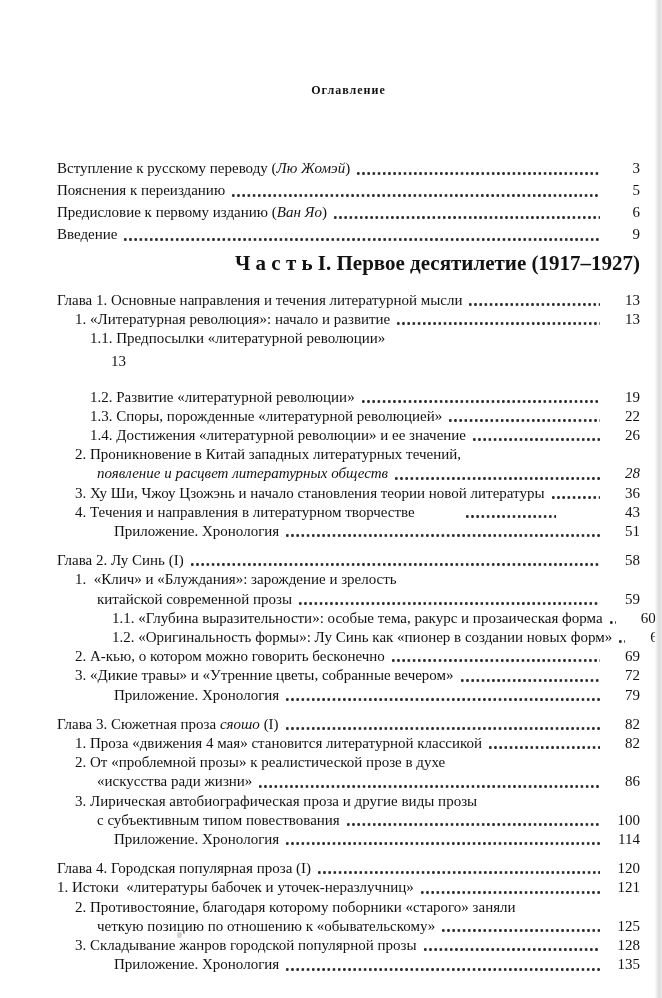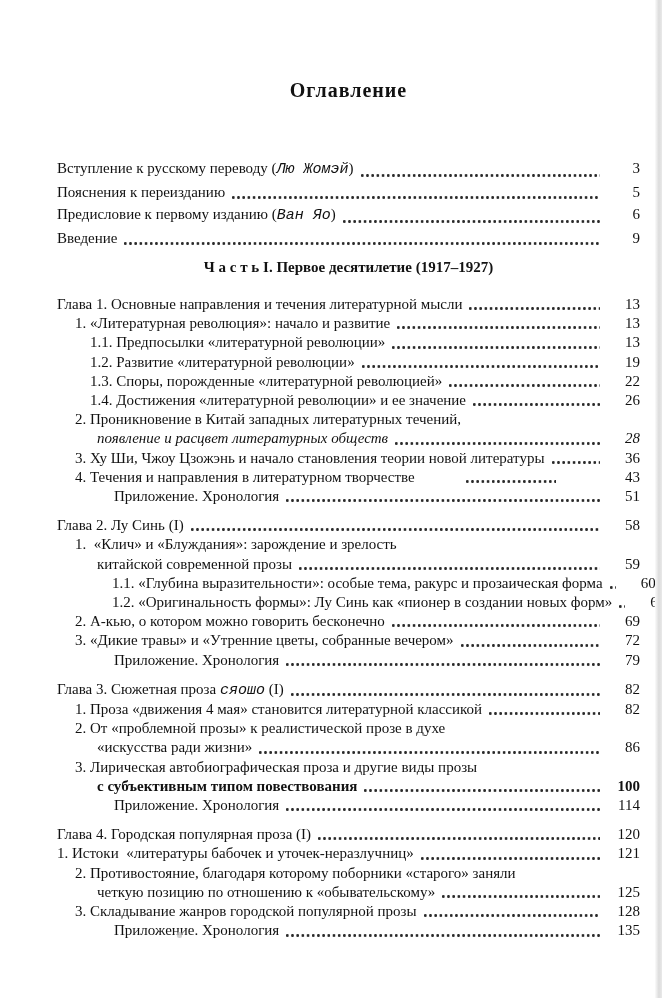--- a/index.html
+++ b/index.html
@@ -12,36 +12,36 @@
     position:absolute;top:0;right:0;width:7px;height:998px;
     background:linear-gradient(to right,#fbfbfb 0%,#dcdcdc 55%,#e9e9e9 100%);
   }
   .scan-artifact{
     position:absolute;left:177px;top:932px;width:5px;height:6px;
     background:#c4c4c4;border-radius:2px;opacity:.75;
   }
   .content{position:absolute;left:57px;top:0;width:583px;}
   .doc-title{
     margin-top:80px;text-align:center;font-weight:bold;
-    font-size:20px;line-height:20px;letter-spacing:1px;
+    font-size:12px;line-height:20px;letter-spacing:1px;
   }
   .front{margin-top:57px;}
   .front .toc-row{line-height:22px;}
   .part-heading{
-    margin-top:10px;text-align:center;font-weight:bold;
-    font-size:15px;line-height:17px;
+    margin-top:10px;text-align:right;font-weight:bold;
+    font-size:21px;line-height:17px;
   }
   .chapter-block{margin-top:10px;}
   .chapter-block:first-child{margin-top:19px;}
   .toc-row{
     display:flex;align-items:baseline;font-size:15px;
     line-height:19.2px;white-space:nowrap;
   }
   .b{font-weight:normal;}
-  .i{font-style:italic;font-family:Liberation Mono, monospace;}
+  .i{font-style:italic;}
   .small .entry-text{font-size:15px;}
   .entry-text{flex:0 1 auto;}
   .leader{
     flex:1 1 0;min-width:6px;align-self:flex-end;height:5px;
     margin:0 4px 3px 7px;
     background-image:radial-gradient(circle at 1.3px 2.5px,#2a2a2a 1.15px,transparent 1.7px);
     background-size:5.2px 5px;background-repeat:repeat-x;
   }
   .leader.hidden{visibility:hidden;}
   .page-num{flex:0 0 36px;width:36px;text-align:right;font-size:15px;}
@@ -79,21 +79,21 @@
         <div class="toc-row">
           <span class="entry-text"><span class="b">Глава 1.</span><span> Основные направления и течения литературной мысли</span></span>
           <span class="leader"></span>
           <span class="page-num">13</span>
         </div>
         <div class="toc-row" style="padding-left: 18px;">
           <span class="entry-text"><span>1. «Литературная революция»: начало и развитие</span></span>
           <span class="leader"></span>
           <span class="page-num">13</span>
         </div>
-        <div class="toc-row" style="padding-left: 33px;">
+        <div class="toc-row" style="padding-left: 33px; flex-direction: column;">
           <span class="entry-text"><span>1.1. Предпосылки «литературной революции»</span></span>
           <span class="leader"></span>
           <span class="page-num">13</span>
         </div>
         <div class="toc-row" style="padding-left: 33px;">
           <span class="entry-text"><span>1.2. Развитие «литературной революции»</span></span>
           <span class="leader"></span>
           <span class="page-num">19</span>
         </div>
         <div class="toc-row" style="padding-left: 33px; justify-content: center;">
@@ -193,21 +193,21 @@
         <div class="toc-row" style="padding-left: 40px;">
           <span class="entry-text"><span>«искусства ради жизни»</span></span>
           <span class="leader"></span>
           <span class="page-num">86</span>
         </div>
         <div class="toc-row" style="padding-left: 18px;">
           <span class="entry-text"><span>3. Лирическая автобиографическая проза и другие виды прозы</span></span>
           <span class="leader hidden"></span>
           <span class="page-num"></span>
         </div>
-        <div class="toc-row" style="padding-left: 40px; font-weight: bold;">
+        <div class="toc-row" style="padding-left: 40px;">
           <span class="entry-text"><span>с субъективным типом повествования</span></span>
           <span class="leader"></span>
           <span class="page-num">100</span>
         </div>
         <div class="toc-row small" style="padding-left: 57px;">
           <span class="entry-text"><span>Приложение. Хронология</span></span>
           <span class="leader"></span>
           <span class="page-num">114</span>
         </div>
       </div>

